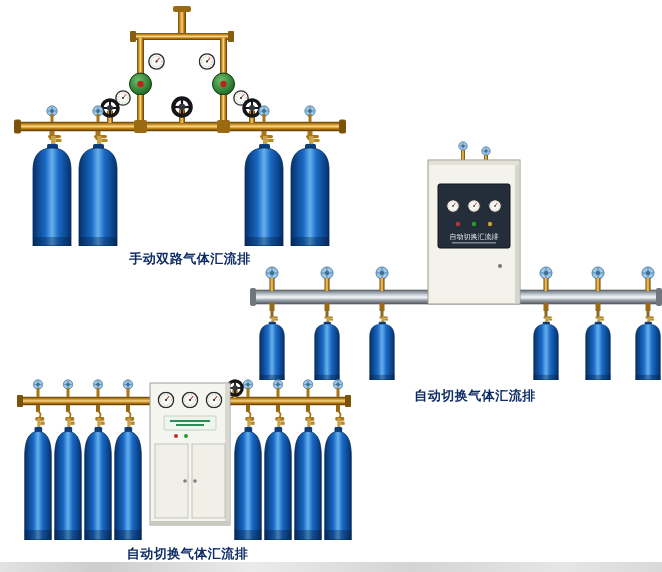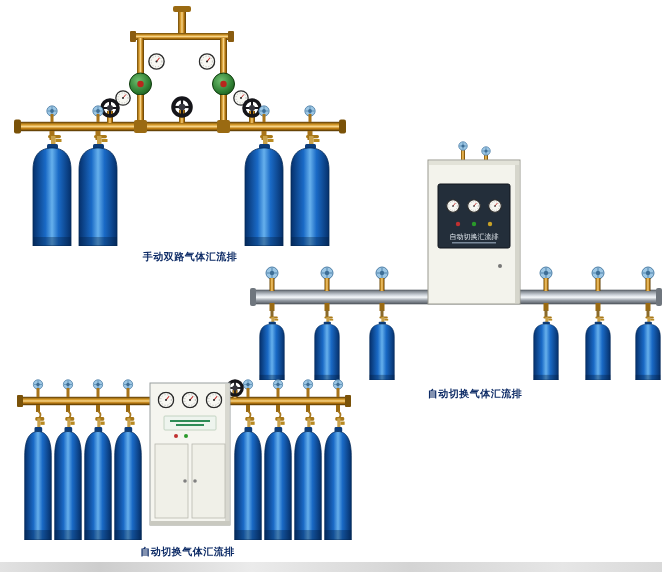--- a/index.html
+++ b/index.html
@@ -1,18 +1,18 @@
 <!DOCTYPE html>
 <html><head>
 <meta charset="utf-8">
 <style>
   html,body{margin:0;padding:0;background:#fff;}
   .canvas{position:relative;width:662px;height:572px;background:#ffffff;overflow:hidden;font-family:"DejaVu Sans",sans-serif;}
   .illus{position:absolute;}
-  .caption{position:absolute;text-align:center;font-weight:bold;font-size:10px;color:#0d2b66;letter-spacing:.5px;font-family:"DejaVu Sans",sans-serif;white-space:nowrap;}
+  .caption{position:absolute;text-align:center;font-weight:bold;font-size:13px;color:#0d2b66;letter-spacing:.5px;font-family:"DejaVu Sans",sans-serif;white-space:nowrap;}
   .bottom-strip{position:absolute;left:0;top:562px;width:662px;height:10px;
     background:linear-gradient(90deg,#e2e2e2 0%,#cdcdcd 15%,#ebebeb 38%,#d4d4d4 62%,#e6e6e6 85%,#d9d9d9 100%);}
 </style>
 </head>
 <body>
 
 <div class="canvas">
 
   <svg style="position:absolute;width:0;height:0" aria-hidden="true">
     <defs>

